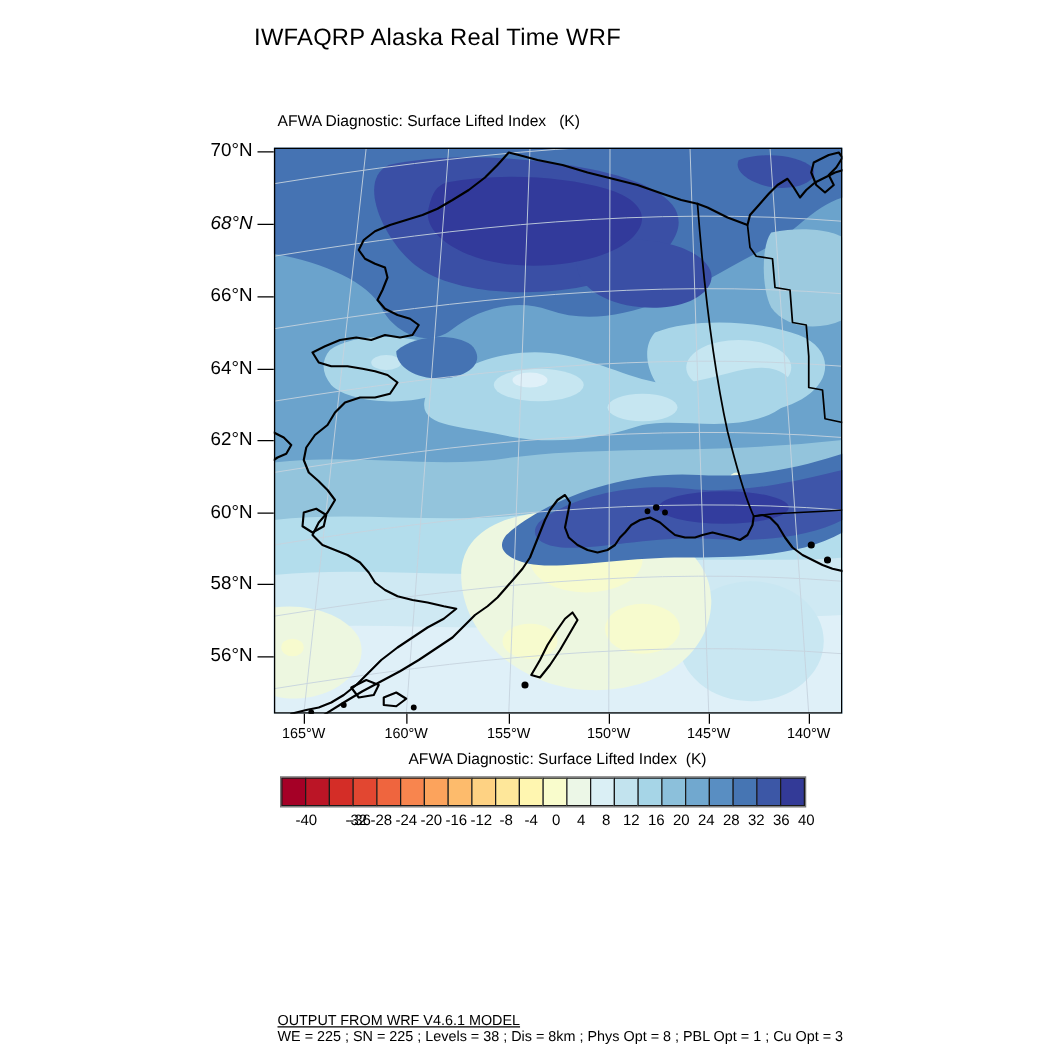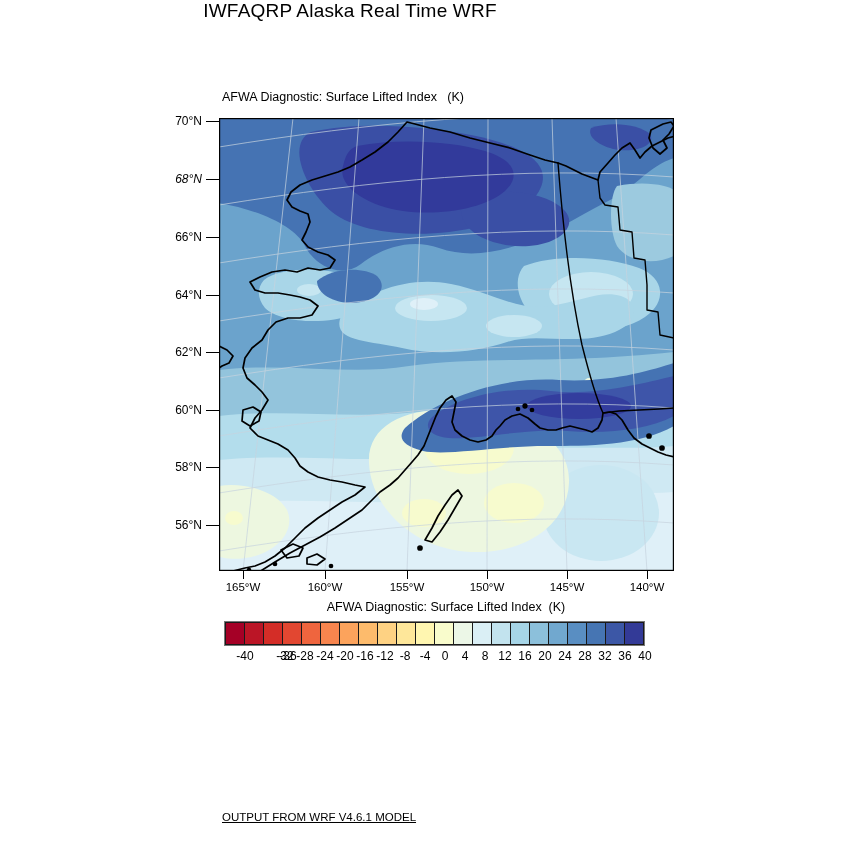--- a/index.html
+++ b/index.html
@@ -1,23 +1,23 @@
 <!DOCTYPE html>
 <html><head>
 <meta charset="utf-8">
 <style>
   html,body{margin:0;padding:0;background:#fff;}
   .page{position:relative;width:850px;height:850px;background:#ffffff;overflow:hidden;
         font-family:"Liberation Sans","DejaVu Sans",sans-serif;color:#000;}
   .abs{position:absolute;}
-  .hdr-title{left:350px;top:0;transform:translateX(-50%);font-size:19px;letter-spacing:.2px;white-space:pre;}
+  .hdr-title{left:350px;top:20px;transform:translateX(-50%);font-size:19px;letter-spacing:.2px;white-space:pre;}
   .hdr-times{right:176px;top:7px;text-align:right;font-size:11.5px;line-height:13.5px;white-space:pre;}
   .map-title{left:222px;top:90px;font-size:12.5px;white-space:pre;}
   .map-frame{left:219px;top:118px;width:455px;height:453px;}
-  .lat-label{width:44px;text-align:right;font-size:12px;height:14px;line-height:14px;}
+  .lat-label{width:44px;text-align:right;font-size:15px;height:14px;line-height:14px;}
   .lat-tick{height:1.3px;background:#000;}
   .lon-label{width:52px;text-align:center;font-size:11.5px;}
   .lon-tick{width:1.3px;background:#000;}
   .cbar-title{left:446px;top:600px;transform:translateX(-50%);font-size:12.5px;white-space:pre;}
   .cbar{left:225px;top:622px;display:flex;outline:1px solid #777;}
   .cbar-cell{width:20px;height:23px;box-sizing:border-box;border:1px solid #1a1a1a;margin-left:-1px;}
   .cbar-cell:first-child{margin-left:0;}
   .cbar-num{width:40px;text-align:center;font-size:12px;top:649px;}
   .footer{left:222px;font-size:11.5px;white-space:pre;}
 </style>
@@ -185,13 +185,14 @@
       <div class="abs cbar-num" style="left: 505px;">16</div>
       <div class="abs cbar-num" style="left: 525px;">20</div>
       <div class="abs cbar-num" style="left: 545px;">24</div>
       <div class="abs cbar-num" style="left: 565px; text-align: center;">28</div>
       <div class="abs cbar-num" style="left: 585px;">32</div>
       <div class="abs cbar-num" style="left: 605px;">36</div>
       <div class="abs cbar-num" style="left: 625px;">40</div>
     </div>
 
   <div class="abs footer" style="top:811px;text-decoration:underline;">OUTPUT FROM WRF V4.6.1 MODEL</div>
+  <div class="abs footer" style="top:824px;">WE = 225 ; SN = 225 ; Levels = 38 ; Dis = 8km ; Phys Opt = 8 ; PBL Opt = 1 ; Cu Opt = 3</div>
 </div>
 
 </body></html>

